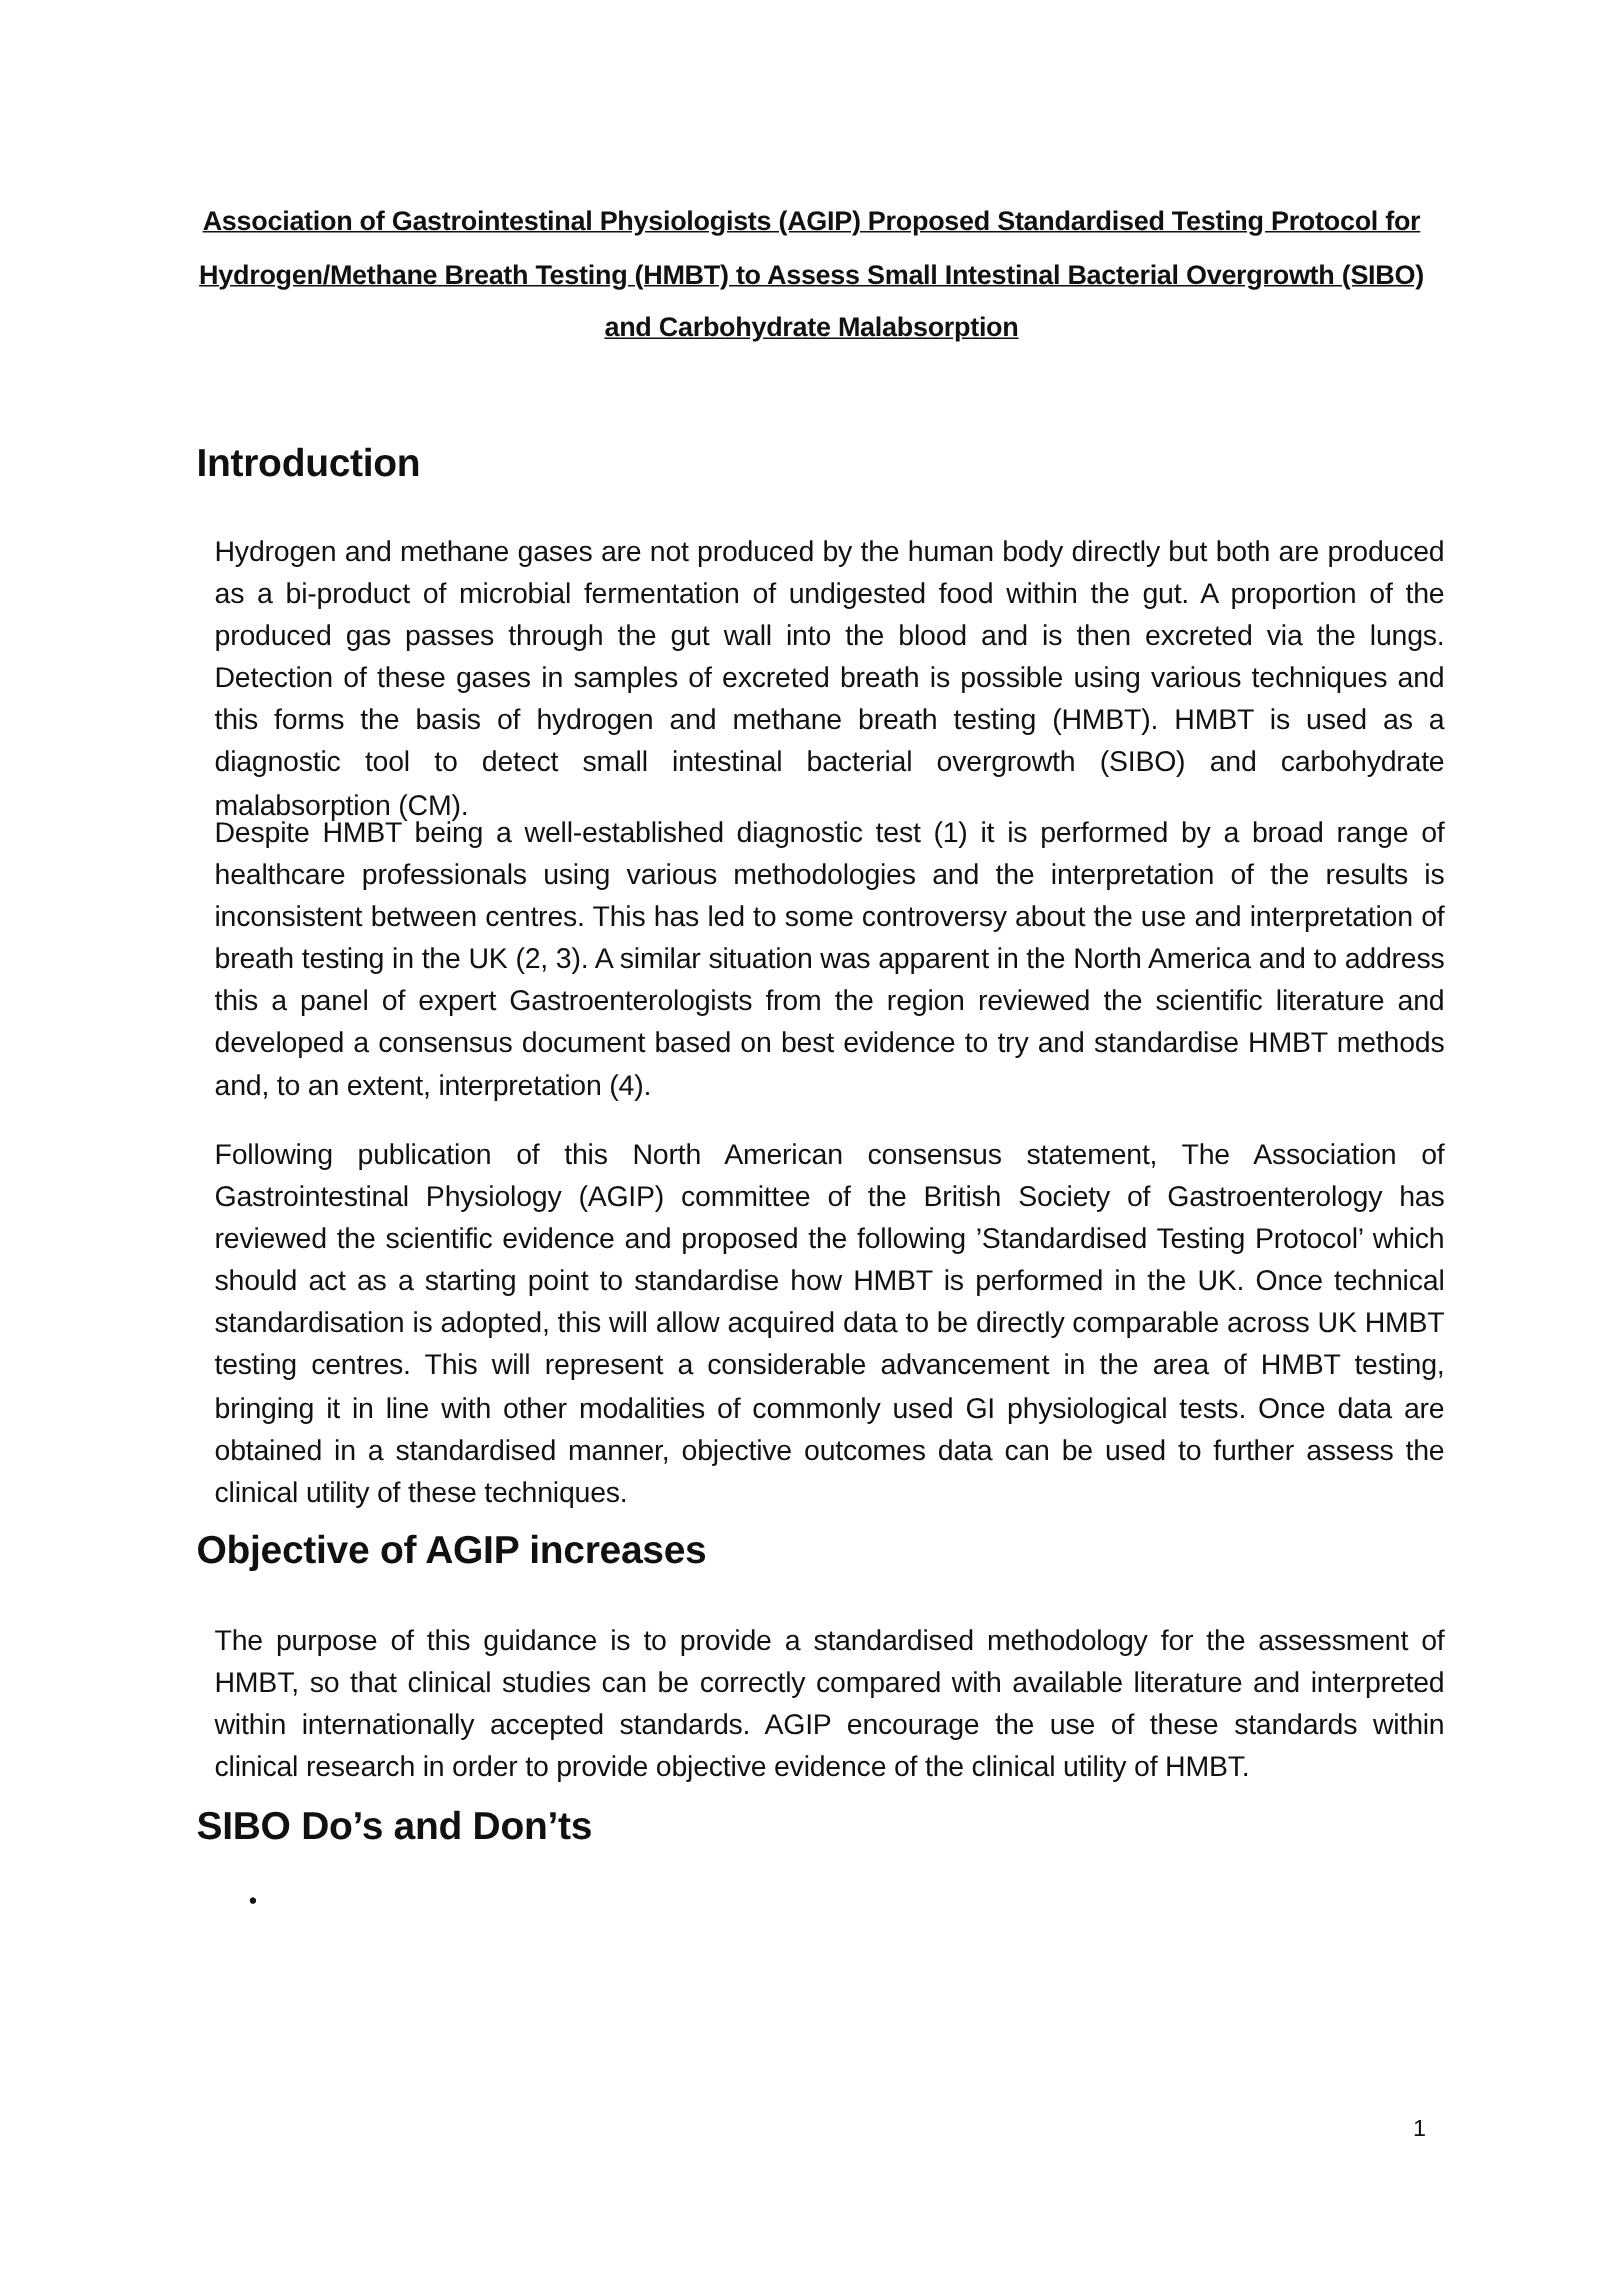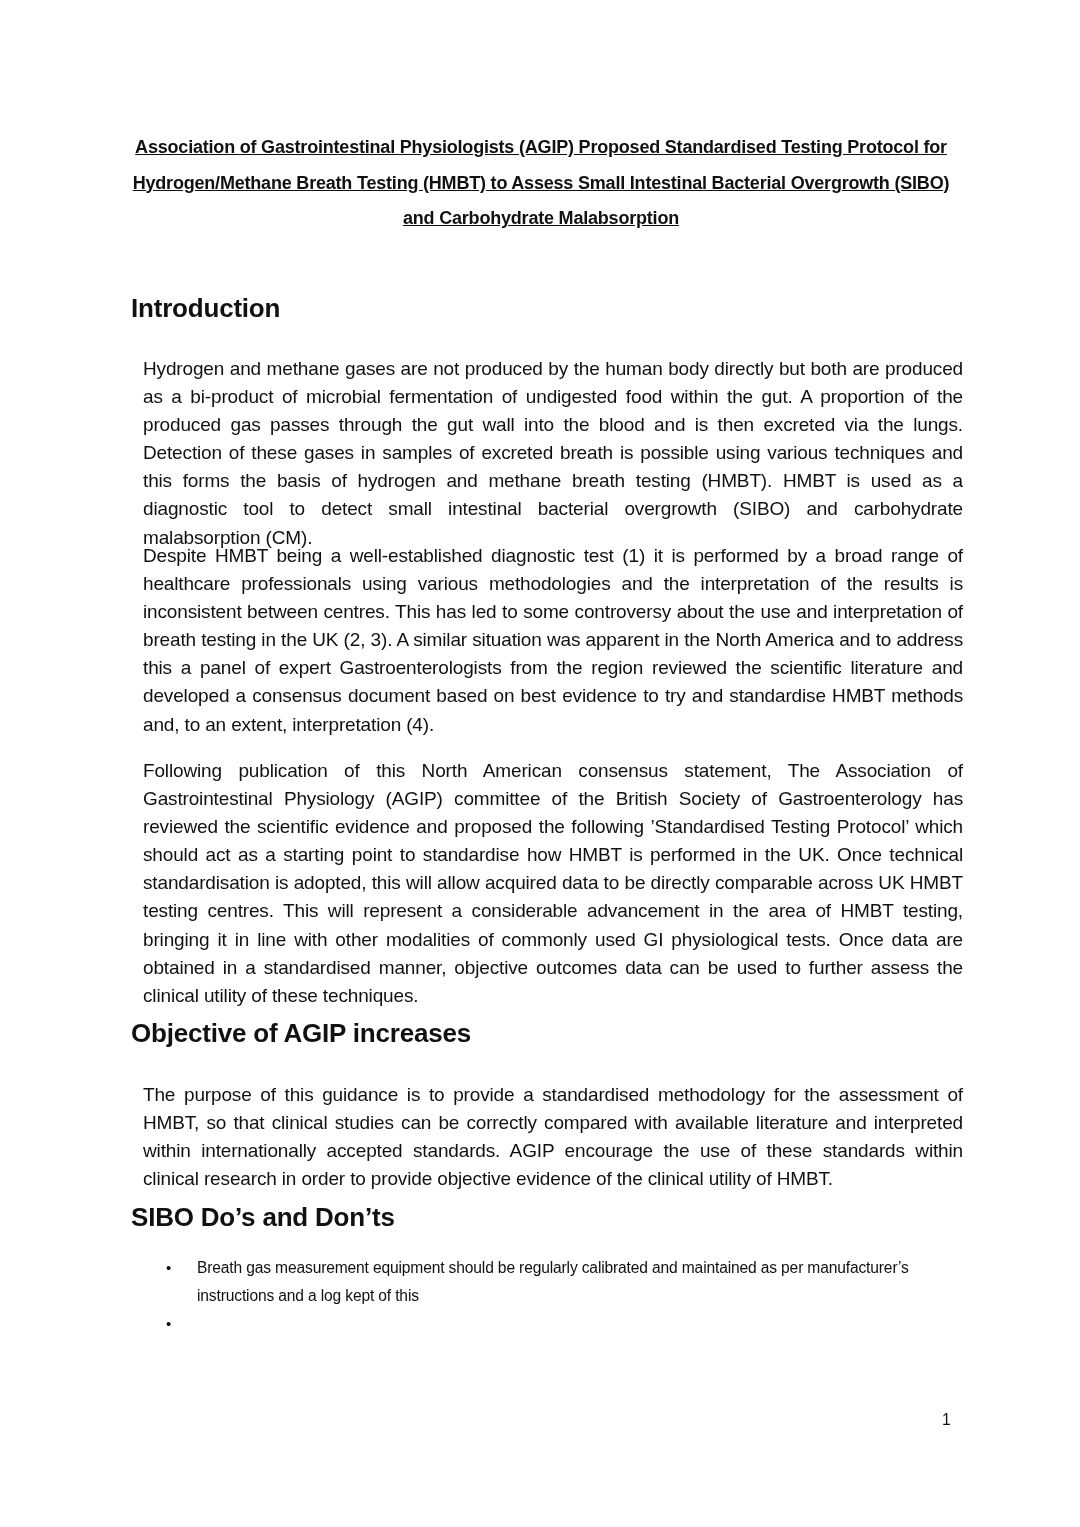--- a/index.html
+++ b/index.html
@@ -101,21 +101,20 @@
 
   <h2 class="section-heading" style="top:1019px;"> Objective of AGIP increases</h2>
 
   <p class="para" style="top:1069px;">The purpose of this guidance is to provide a standardised methodology for the assessment of HMBT, so that clinical studies can be correctly compared with available literature and interpreted within internationally accepted standards. AGIP encourage the use of these standards within clinical research in order to provide objective evidence of the clinical utility of HMBT.</p>
 
   <h2 class="section-heading" style="top:1203px;">SIBO Do’s and Don’ts</h2>
 
   <ul class="bullets">
     <li class="bullet-item">
       <span class="bullet-dot">•</span>
-      <span>Breath gas measurement equipment should be regularly calibrated and maintained as per manufacturer’s instructions and a log kept of this</span>
     </li>
     <li class="bullet-item">
       <span class="bullet-dot">•</span>
     </li>
   </ul>
 
 </div>
 
 <div class="page-number">1</div>
 

